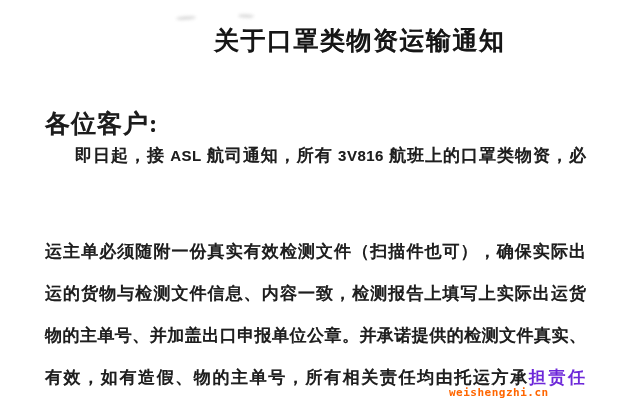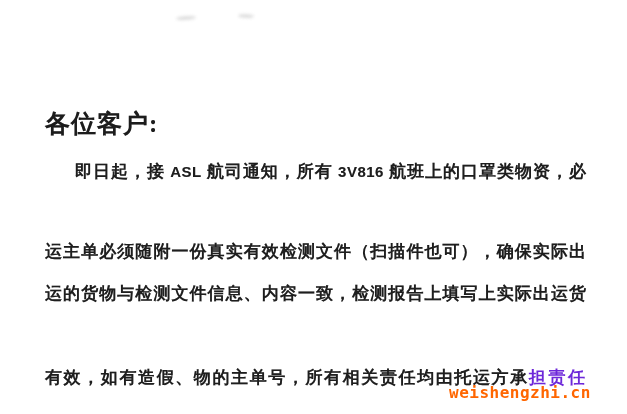--- a/index.html
+++ b/index.html
@@ -52,21 +52,21 @@
     left: 45px;
     width: 541px;
     font-size: 17px;
     line-height: 24px;
     font-weight: 600;
     color: #1e1e1e;
     text-align: justify;
     text-align-last: justify;
     text-shadow: 0 0 0.5px rgba(0,0,0,0.35);
   }
-  .line.l1 { top: 160px; left: 75px; width: 511px; }
+  .line.l1 { top: 144px; left: 75px; width: 511px; }
   .line.l2 { top: 198px; }
   .line.l3 { top: 240px; }
   .line.l4 { top: 282px; }
   .line.l5 { top: 324px; }
   .line.l6 { top: 366px; }
   .latin {
     font-family: "Liberation Sans", "DejaVu Sans", sans-serif;
     font-weight: 700;
     font-size: 15px;
     letter-spacing: 0.5px;
@@ -75,42 +75,44 @@
     font-weight: 700;
     color: #6d28d9;
     text-shadow: none;
     letter-spacing: 1px;
   }
   .watermark {
     position: absolute;
     left: 449px; top: 384px;
     font-family: "DejaVu Sans Mono", "Liberation Mono", monospace;
     font-weight: 700;
-    font-size: 16px;
+    font-size: 11px;
     line-height: 18px;
     letter-spacing: 0.5px;
     white-space: nowrap;
   }
 </style>
 </head>
 <body>
 
 <div class="page">
 
   <div class="smudge s1"></div>
   <div class="smudge s2"></div>
 
+  <h1 class="doc-title">关于口罩类物资运输通知</h1>
 
   <div class="greeting">各位客户:</div>
 
   <div class="line l1"><span>即日起，接 </span><span class="latin">ASL</span><span> 航司通知，所有 </span><span class="latin">3V816</span><span> 航班上的口罩类物资，必</span></div>
 
 
   <div class="line l4">运的货物与检测文件信息、内容一致，检测报告上填写上实际出运货</div>
 
   <div class="line l3">运主单必须随附一份真实有效检测文件（扫描件也可），确保实际出</div>
 
+  <div class="line l5">物的主单号、并加盖出口申报单位公章。并承诺提供的检测文件真实、</div>
 
   <div class="line l6"><span>有效，如有造假、物的主单号，所有相关责任均由托运方承</span><span class="light-suffix">担责任</span></div>
 
   <div class="watermark" style="color: rgb(255, 102, 0);">weishengzhi.cn</div>
 
 </div>
 
 </body></html>

